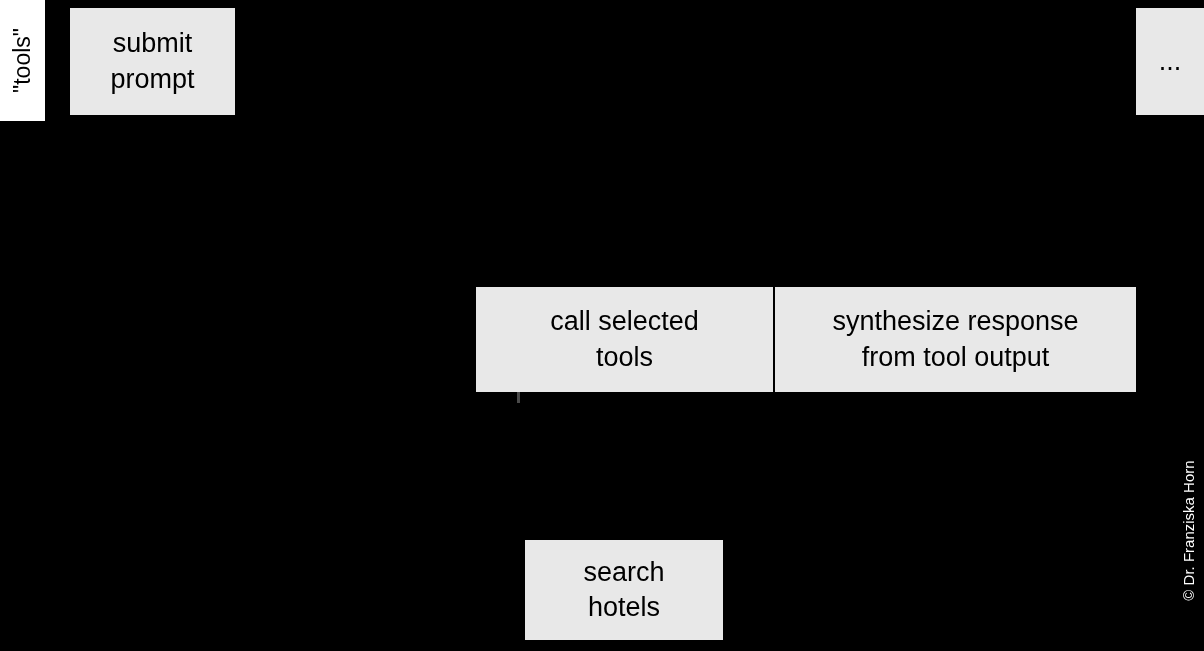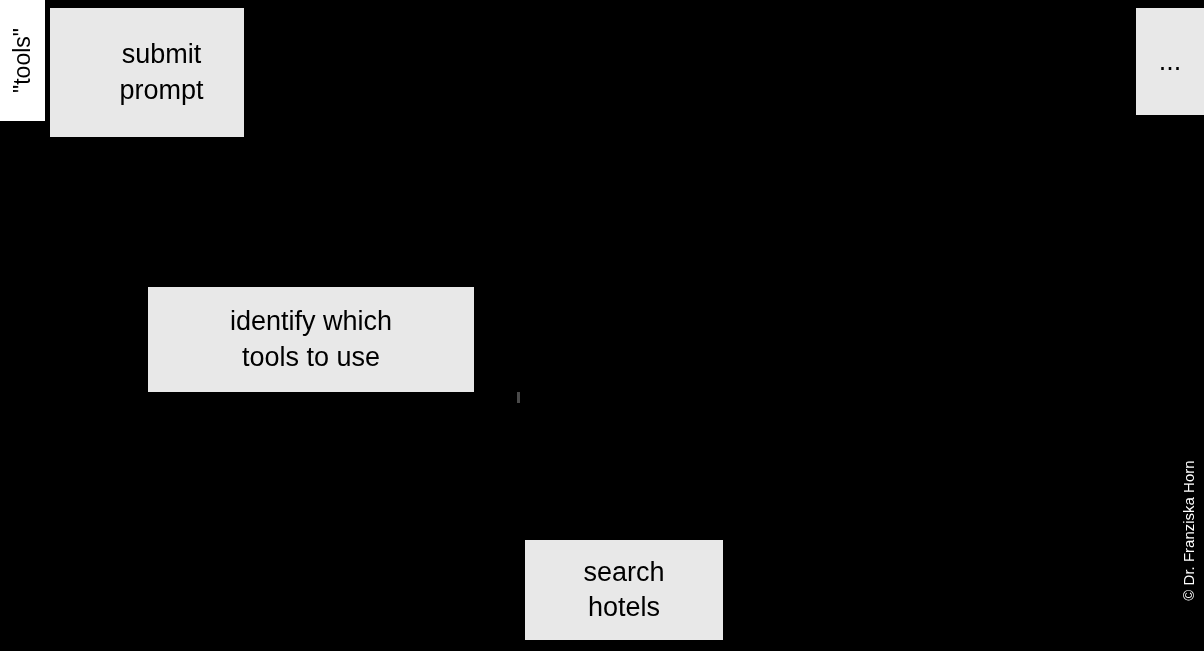--- a/index.html
+++ b/index.html
@@ -64,21 +64,21 @@
     width: 3px;
     height: 11px;
     background: #4a4a4a;
   }
 
   
   #lane-user    { left: 0;    top: 8;   width: 45px;  height: 107px; }
   #lane-llm     { left: 0;    top: 287; width: 45px;  height: 105px; }
   #lane-tools   { left: 0;    top: 530; width: 45px;  height: 121px; }
 
-  #node-submit     { left: 50px;   top: 8px;   width: 165px; height: 129px; padding-left: 29px; }
+  #node-submit     { left: 70px;   top: 8px;   width: 165px; height: 107px; }
   #node-ellipsis   { left: 1136px; top: 8px;   width: 68px;  height: 107px; }
   #node-identify   { left: 148px;  top: 287px; width: 326px; height: 105px; }
   #node-call       { left: 476px;  top: 287px; width: 297px; height: 105px; }
   #node-synthesize { left: 775px;  top: 287px; width: 361px; height: 105px; }
   #node-search     { left: 525px;  top: 540px; width: 198px; height: 100px; text-align: center; }
 </style>
 </head>
 <body>
 
 <div class="canvas">
@@ -90,22 +90,24 @@
     <span>LLM</span>
   </div>
   <div class="lane-label" id="lane-tools">
     <span>"tools"</span>
   </div>
 
   <div class="node" id="node-submit">submit
 prompt</div>
   <div class="node" id="node-ellipsis">...</div>
 
-  <div class="node" id="node-identify">identify which
-tools to use</div>
+  <div class="node" id="node-call">call selected
+tools</div>
+  <div class="node" id="node-synthesize">synthesize response
+from tool output</div>
 
   <div class="node" id="node-search">search
 hotels</div>
 
   <div class="connector-mark"></div>
 
   <div class="watermark-wrap">
     <span>© Dr. Franziska Horn</span>
   </div>
 

